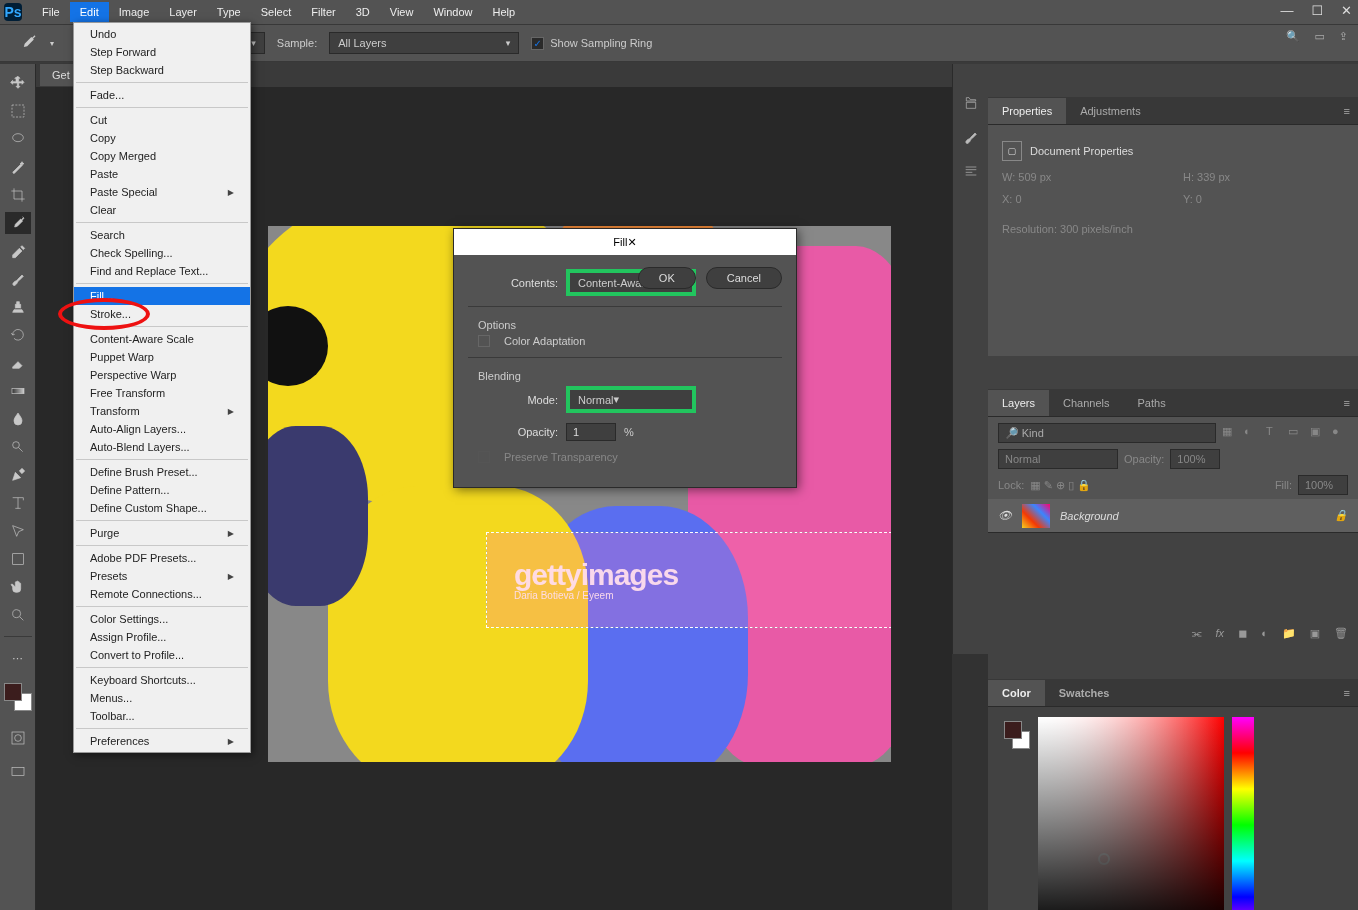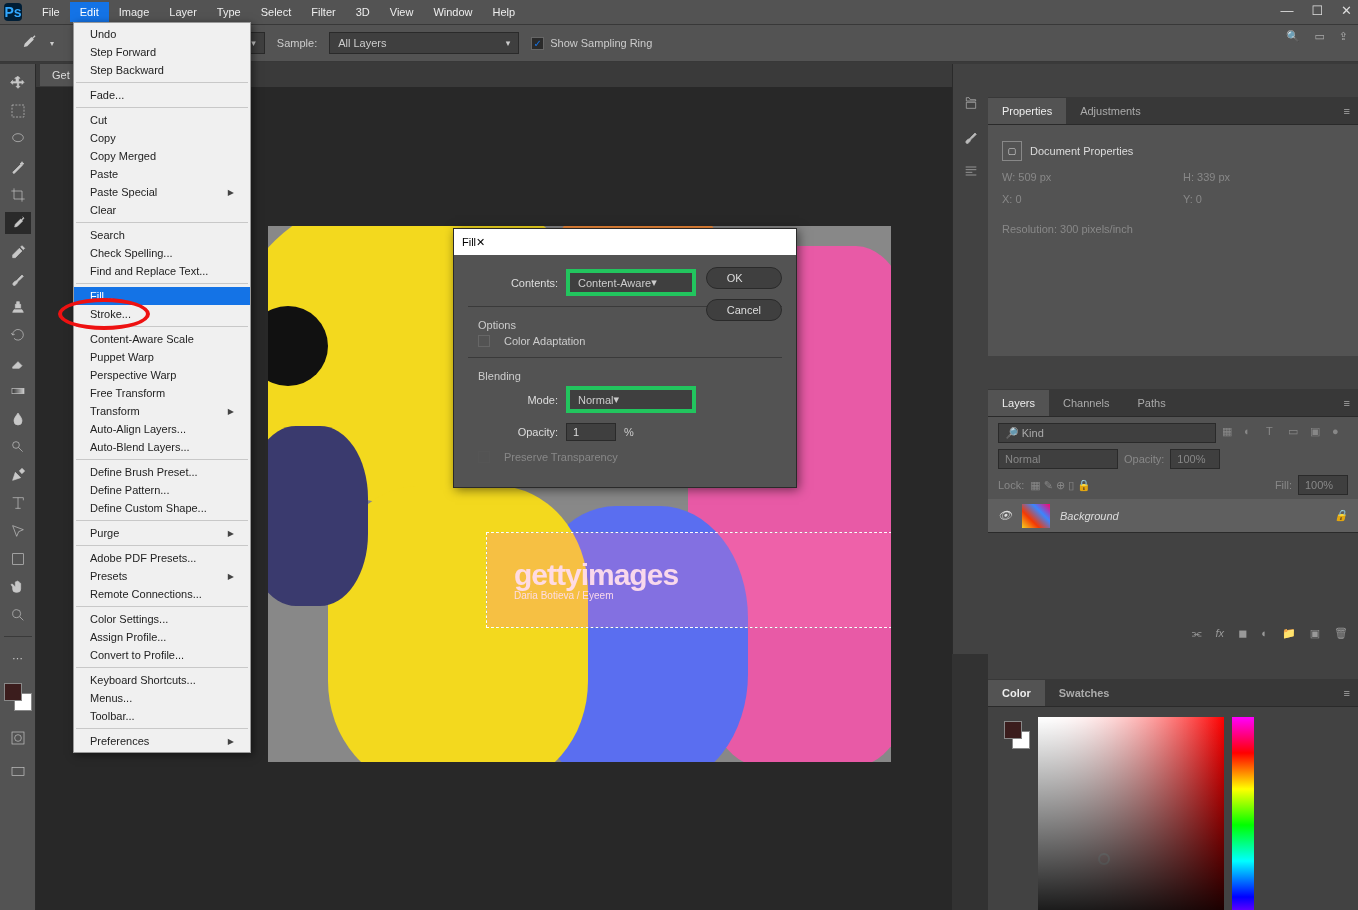--- a/index.html
+++ b/index.html
@@ -49,27 +49,27 @@
 
 .edit-menu { position: absolute; left: 73px; top: 22px; width: 178px; background: #f0f0f0; border: 1px solid #999; box-shadow: 2px 2px 8px rgba(0,0,0,0.5); z-index: 50; padding: 2px 0; }
 .edit-menu .mi { padding: 3px 16px; color: #222; display: flex; justify-content: space-between; align-items: center; font-size: 12px; }
 .edit-menu .mi .arrow { font-size: 8px; color: #444; }
 .edit-menu .sep { height: 1px; background: #c8c8c8; margin: 3px 2px; }
 .edit-menu .mi.highlighted { background: #1473e6; color: #fff; }
 .red-circle { position: absolute; border: 4px solid #e11; border-radius: 50%; pointer-events: none; z-index: 60; }
 
 
 .fill-dialog { position: absolute; left: 453px; top: 228px; width: 344px; background: #535353; border: 1px solid #2a2a2a; z-index: 70; box-shadow: 2px 2px 10px rgba(0,0,0,0.5); }
-.fill-dialog .titlebar { background: #fff; color: #000; height: 26px; display: flex; align-items: center; justify-content: flex-start; padding: 0 8px; font-size: 12px; }
+.fill-dialog .titlebar { background: #fff; color: #000; height: 26px; display: flex; align-items: center; justify-content: center; padding: 0 8px; font-size: 12px; }
 .fill-dialog .body { padding: 14px; position: relative; }
 .dlg-row { display: flex; align-items: center; gap: 8px; margin-bottom: 10px; }
 .dlg-row .label { width: 90px; text-align: right; color: #ddd; }
 .dlg-select { background: #3f3f3f; border: 4px solid #22c55e; padding: 3px 8px; min-width: 130px; display: flex; align-items: center; }
 .dlg-btn { background: #3f3f3f; border: 1px solid #2a2a2a; border-radius: 12px; padding: 4px 20px; color: #ddd; cursor: pointer; }
-.dlg-btns { position: absolute; right: 14px; top: 12px; display: flex; flex-direction: column; gap: 10px; }
+.dlg-btns { position: absolute; right: 14px; top: 12px; display: flex; flex-direction: row; gap: 10px; }
 .fieldset-label { color: #ccc; font-size: 11px; padding: 6px 0 4px 10px;}
 .fieldset { border-top: 1px solid #3a3a3a; margin: 4px 0 0 0; padding-top: 6px;}
 .dlg-input { background: #3f3f3f; border: 1px solid #2a2a2a; padding: 2px 6px; width: 50px; color: #ddd; }
 .checkbox-off { width: 12px; height: 12px; border: 1px solid #666; display: inline-block; margin-right: 6px; vertical-align: middle; }
 .dim { color: #888; }
 
 
 .right-strip { position: absolute; left: 952px; top: 64px; width: 36px; height: 590px; background: #424242; border-left: 1px solid #2a2a2a; display: flex; flex-direction: column; align-items: center; gap: 12px; padding-top: 28px; }
 .right-strip .ico { width: 22px; height: 22px; display: flex; align-items: center; justify-content: center; }
 .right-strip .ico svg { width: 16px; height: 16px; fill: #bbb; stroke: #bbb; }

